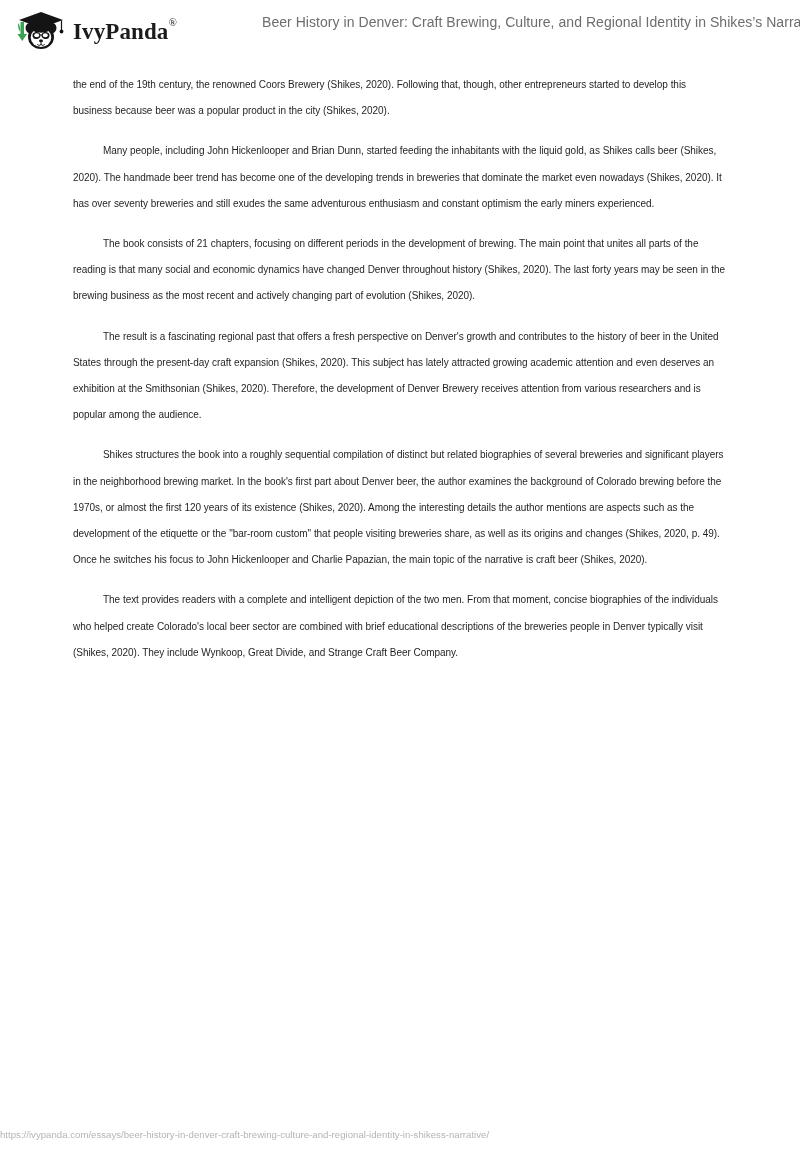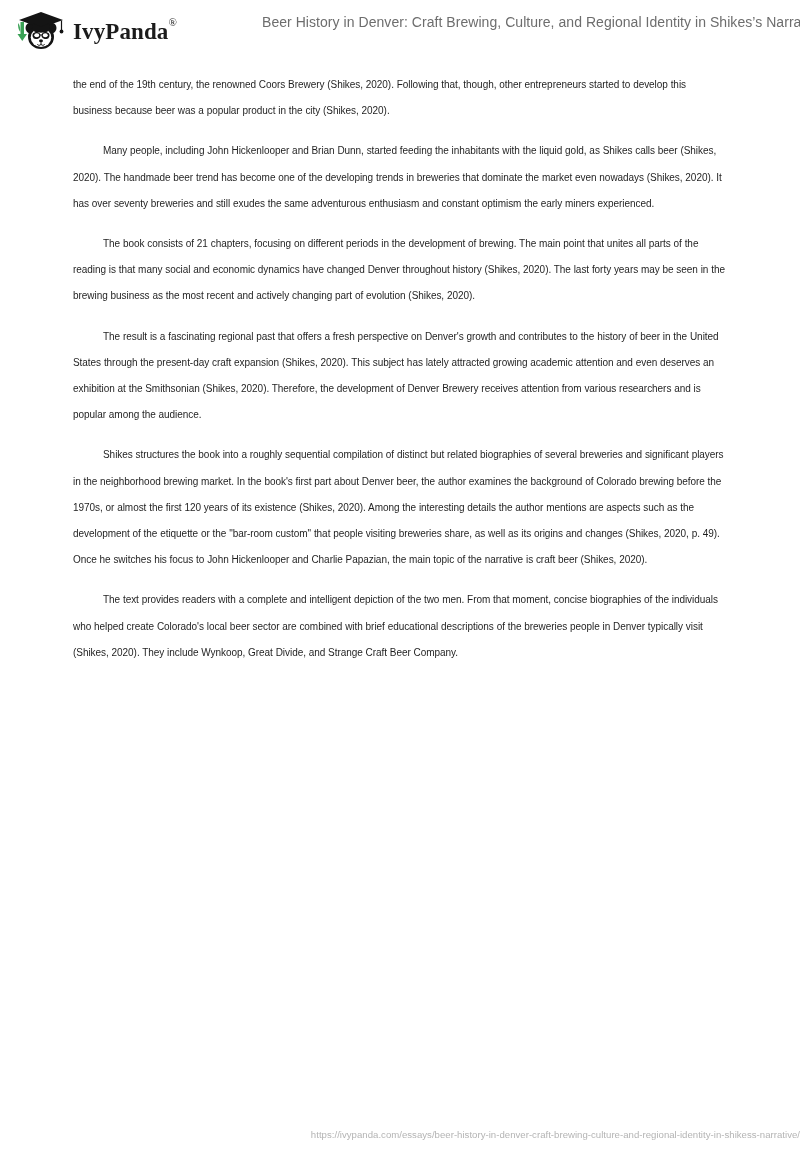--- a/index.html
+++ b/index.html
@@ -103,21 +103,21 @@
   .para.no-indent {
     text-indent: 0;
   }
 
   
   .footer {
     position: absolute;
     left: 0;
     bottom: 18px;
     width: 800px;
-    text-align: right;
+    text-align: left;
   }
 
   .footer-url {
     font-size: 9.6px;
     color: #b4b4b4;
     letter-spacing: 0.02px;
     word-break: break-all;
     display: inline-block;
     max-width: 700px;
   }

